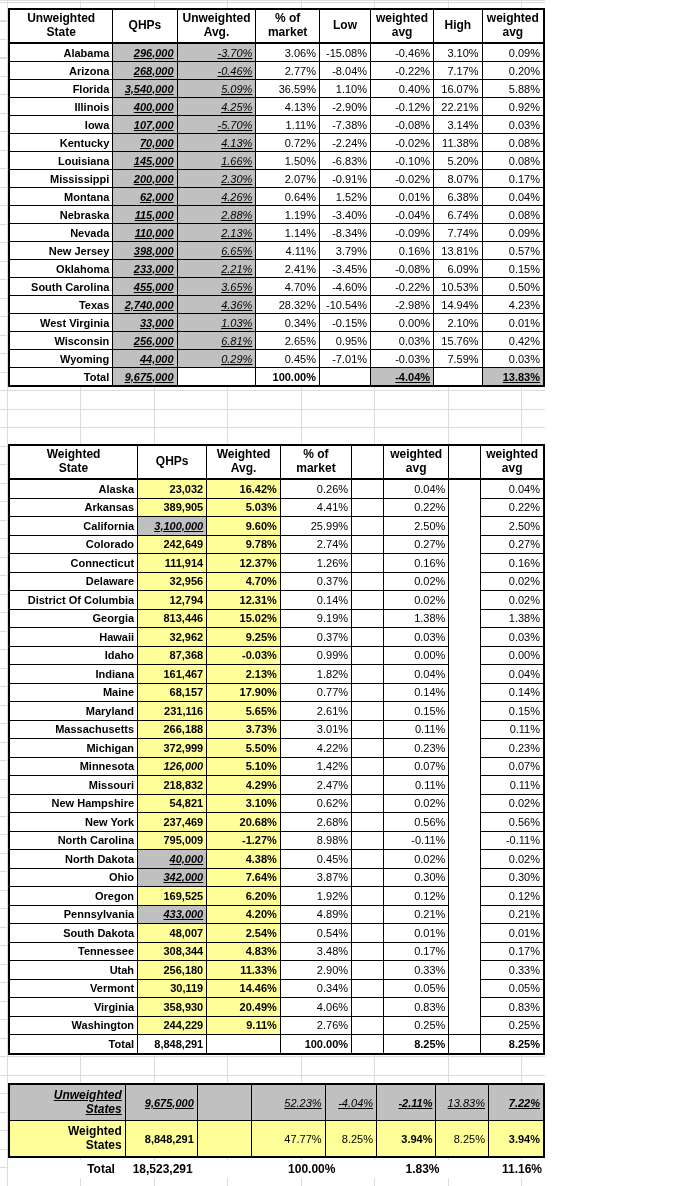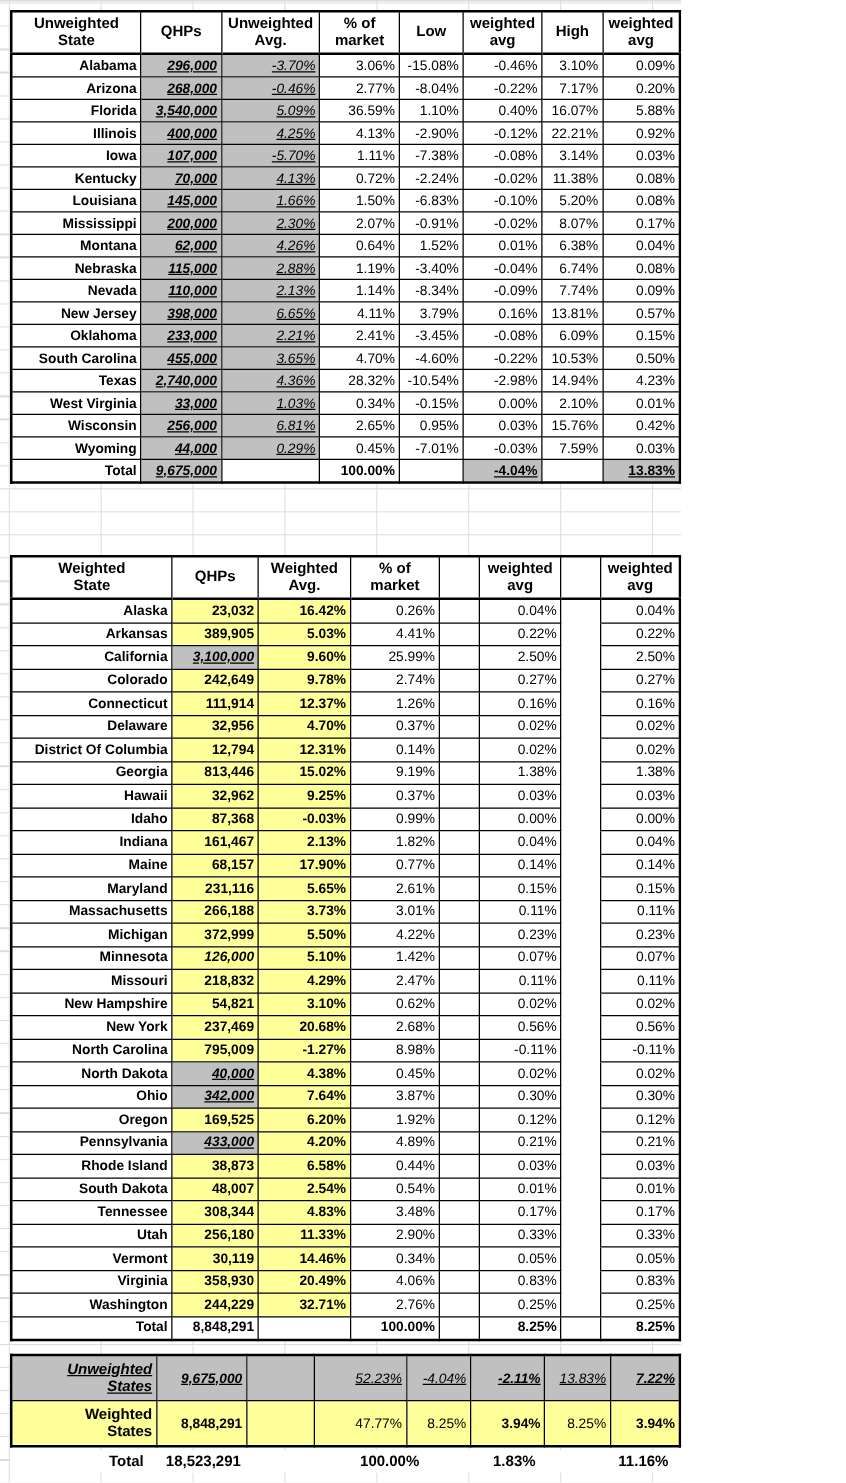--- a/index.html
+++ b/index.html
@@ -52,21 +52,21 @@
   .t3b{top:1160px;}
   .t3b td{border:none;height:18px;font-size:12px;background:#fff;}
   .b{font-weight:bold;}
   .i{font-style:italic;}
   .bi{font-weight:bold;font-style:italic;}
   .g{background:var(--gray,#C0C0C0);text-decoration:underline;}
   .y{background:var(--yellow,#FFFF99);}
   .Y{background:var(--bright,#FFFF00);}
   .nb{border-top:none;border-bottom:none;}   
   .box{border:2px solid #000;}
-  .box3{border:3px solid #000;text-align:center;}
+  .box3{border:3px solid #000;}
   .big{font-size:15px;}
   .lab3{border-bottom:2px solid #000;border-right:1px solid #000;font-weight:bold;}
 </style>
 </head>
 <body>
 
 <div class="sheet">
 
   <table class="tbl t1">
     <colgroup>
@@ -551,30 +551,20 @@
           <td class="b">Pennsylvania</td>
           <td class="bi g">433,000</td>
           <td class="b y">4.20%</td>
           <td>4.89%</td>
           <td></td>
           <td>0.21%</td>
           <td class="nb"></td>
           <td>0.21%</td>
         </tr>
         <tr>
-          <td class="b">Rhode Island</td>
-          <td class="b y">38,873</td>
-          <td class="b y">6.58%</td>
-          <td>0.44%</td>
-          <td></td>
-          <td>0.03%</td>
-          <td class="nb"></td>
-          <td>0.03%</td>
-        </tr>
-        <tr>
           <td class="b">South Dakota</td>
           <td class="b y">48,007</td>
           <td class="b y">2.54%</td>
           <td>0.54%</td>
           <td></td>
           <td>0.01%</td>
           <td class="nb"></td>
           <td>0.01%</td>
         </tr>
         <tr>
@@ -613,21 +603,21 @@
           <td class="b y">20.49%</td>
           <td>4.06%</td>
           <td></td>
           <td>0.83%</td>
           <td class="nb"></td>
           <td>0.83%</td>
         </tr>
         <tr>
           <td class="b">Washington</td>
           <td class="b y">244,229</td>
-          <td class="b y">32.71%</td>
+          <td class="b y">9.11%</td>
           <td>2.76%</td>
           <td></td>
           <td>0.25%</td>
           <td class="nb"></td>
           <td>0.25%</td>
         </tr>
         <tr>
           <td class="b">Total</td>
           <td class="b">8,848,291</td>
           <td></td>

